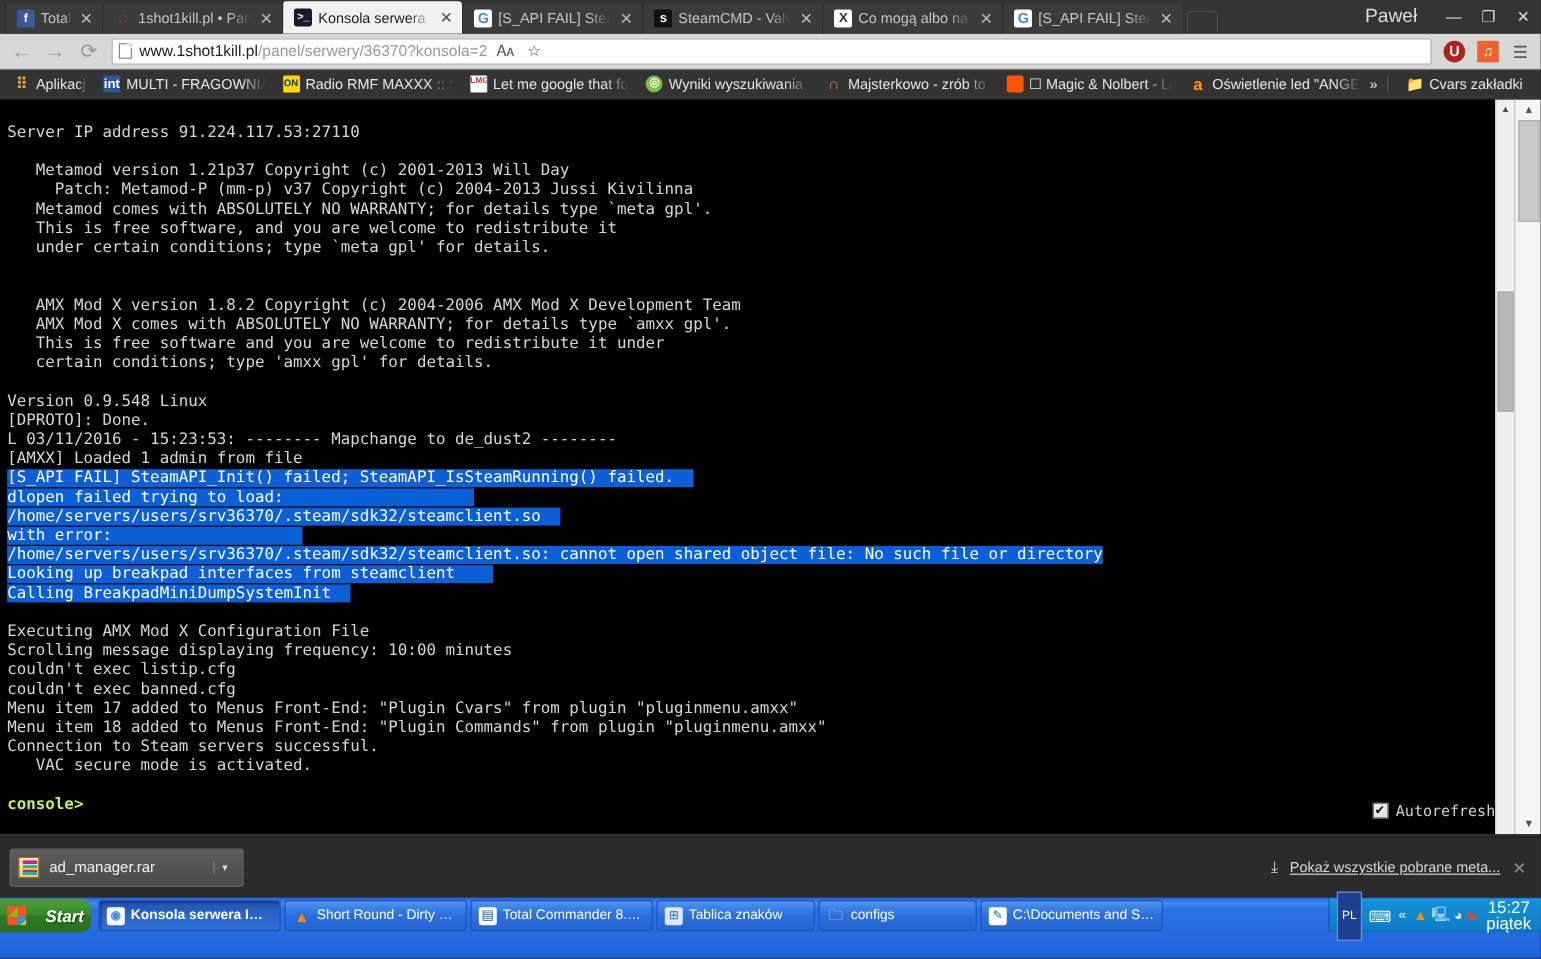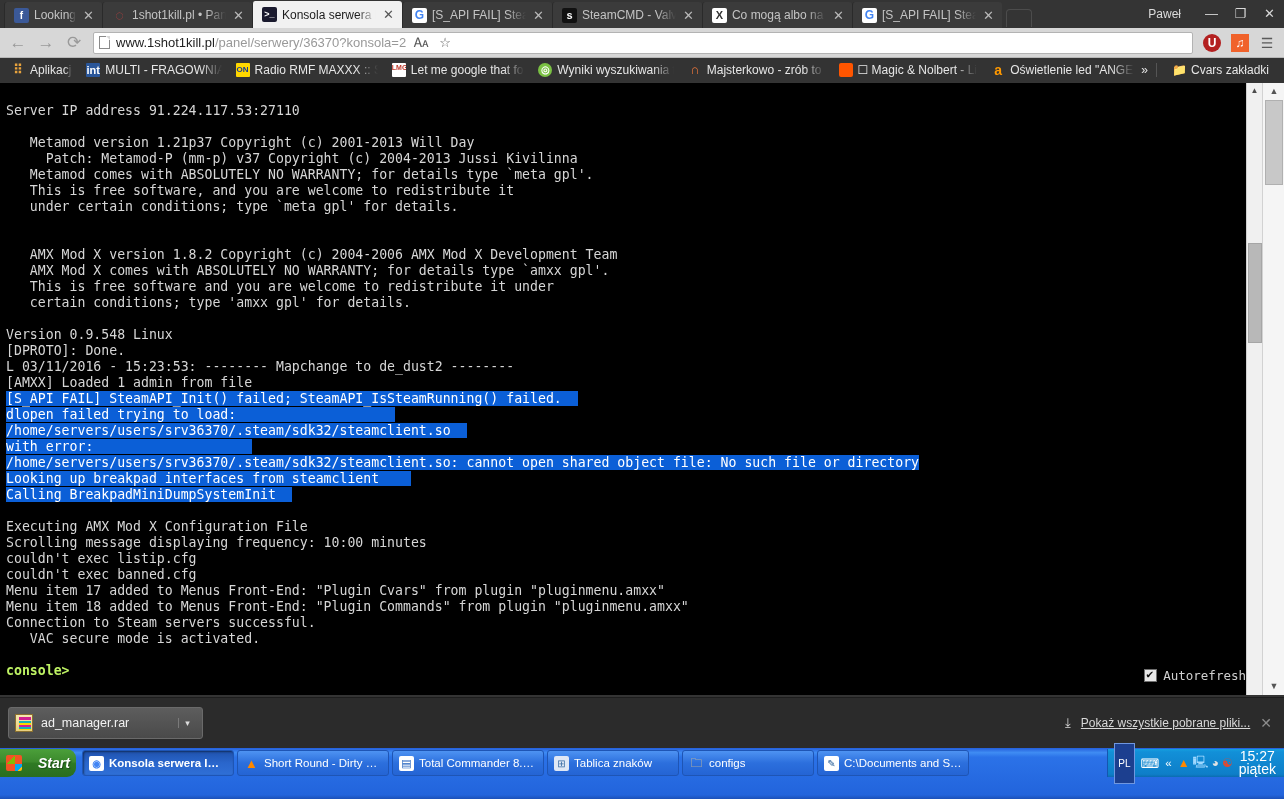--- a/index.html
+++ b/index.html
@@ -33,21 +33,21 @@
   .fav.fb { background:#3b5998; }
   .fav.osk { background:transparent; color:#d04040; font-size:14px; }
   .fav.con { background:#1a1a2e; color:#fff; font-size:9px; line-height:15px;}
   .fav.goo { background:#fff; color:#4285f4; font-size:12px; }
   .fav.steam { background:#111; color:#fff; font-size:11px; }
   .fav.x { background:#fff; color:#333; font-size:11px; }
   #newtab { width:26px; height:18px; margin-left:4px; margin-bottom:1px;
             border:1px solid #4c4c4c; border-bottom:none;
             border-top-left-radius:4px; border-top-right-radius:4px;}
   #wincontrols { position:absolute; right:0; top:0; height:28px; display:flex; align-items:center; gap:0;}
-  #userbtn { color:#dcdcdc; font-size:12px; padding:2px 10px; margin-right:6px;}
+  #userbtn { color:#dcdcdc; font-size:16px; padding:2px 10px; margin-right:6px;}
   .wbtn { width:29px; height:20px; color:#d8d8d8; font-size:13px; text-align:center; line-height:20px;}
 
   
   #toolbar { height:30px; background:#d7d7d7; display:flex; align-items:center; gap:2px; padding:0 5px;
              border-bottom:1px solid #b7b7b7; }
   .navbtn { width:26px; height:24px; text-align:center; line-height:24px; color:#999; font-size:17px; }
   #omnibox { flex:1; height:22px; background:#fff; border:1px solid #b3b3b3; border-radius:2px;
              display:flex; align-items:center; padding:0 5px; gap:6px; margin:0 4px; }
   #pageicon { width:11px; height:13px; border:1px solid #8a8a8a; background:#fff; position:relative; flex:0 0 auto;}
   #pageicon:after{content:"";position:absolute;right:-1px;top:-1px;border-width:0 4px 4px 0;border-style:solid;border-color:#fff #d7d7d7;}
@@ -155,21 +155,21 @@
   #clockwrap{display:flex;flex-direction:column;align-items:center;line-height:13px;font-size:14px;}
 </style>
 </head>
 <body>
 
 <div id="chrome">
 
   <div id="tabstrip">
     <div class="tab">
       <span class="fav fb">f</span>
-      <span class="tlabel">Looking</span>
+      <span class="tlabel">Total</span>
       <span class="tclose">✕</span>
     </div>
     <div class="tab">
       <span class="fav osk">◌</span>
       <span class="tlabel">1shot1kill.pl • Panel u</span>
       <span class="tclose">✕</span>
     </div>
     <div class="tab active">
       <span class="fav con">&gt;_</span>
       <span class="tlabel">Konsola serwera ID 3</span>
@@ -283,21 +283,21 @@
   </div>
 
   <div id="shelf">
     <div id="dlitem">
       <span id="rarico"></span>
       <span id="dlname">ad_manager.rar</span>
       <span id="dlcaret">▾</span>
     </div>
     <div id="shelfright">
       <span class="dlarrow">⤓</span>
-      <span id="showall">Pokaż wszystkie pobrane pliki...</span>
+      <span id="showall">Pokaż wszystkie pobrane meta...</span>
       <span id="shelfclose">✕</span>
     </div>
   </div>
 </div>
 
 <div id="taskbar">
   <div id="start">
     <span id="startflag"></span>
     <span>Start</span>
   </div>

